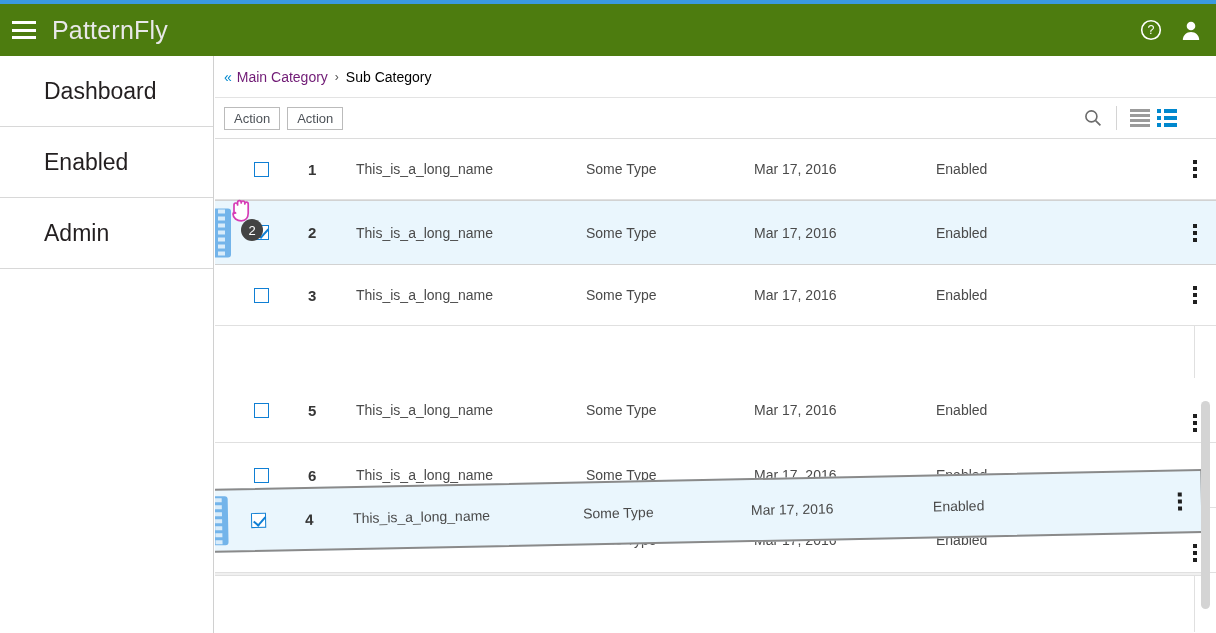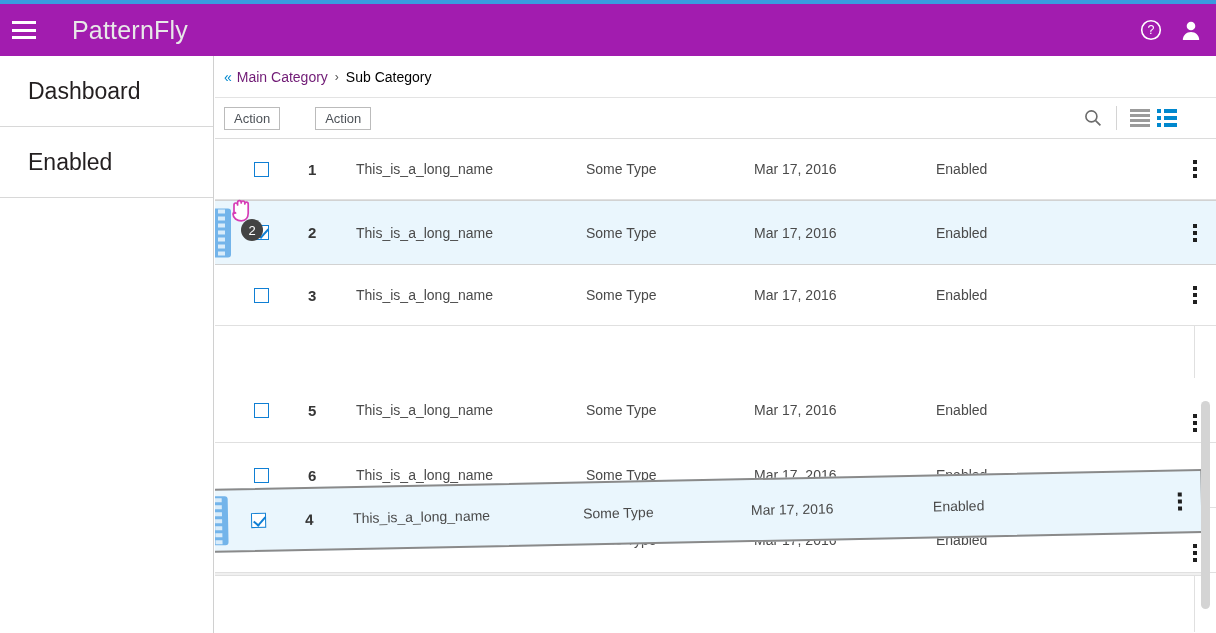--- a/index.html
+++ b/index.html
@@ -15,22 +15,22 @@
   .accent-strip {
     position: absolute; top: 0; left: 0;
     width: 1216px; height: 4px;
     background: #3a9ae0;
   }
 
   
   .header {
     position: absolute; top: 4px; left: 0;
     width: 1216px; height: 52px;
-    background: #a21caf;
-    display: flex; align-items: center; gap: 20px;
+    background: #4d7c0f;
+    display: flex; align-items: center;
   }
   .hamburger {
     width: 24px; height: 18px;
     margin-left: 12px; margin-right: 16px;
     display: flex; flex-direction: column; justify-content: space-between;
     cursor: pointer;
   }
   .hamburger i { display: block; height: 3px; background: #ffffff; border-radius: 0; }
   .brand {
     color: #e8e8e8;
@@ -48,21 +48,21 @@
   .sidebar {
     position: absolute; top: 56px; left: 0;
     width: 214px; height: 577px;
     background: #ffffff;
     border-right: 1px solid #d0d0d0;
   }
   .nav-item {
     height: 71px;
     border-bottom: 1px solid #d8d8d8;
     display: flex; align-items: center;
-    padding-left: 28px;
+    padding-left: 44px;
     font-size: 23px;
     color: #231f20;
     cursor: pointer;
     background: #ffffff;
   }
 
   
   .main {
     position: absolute; top: 56px; left: 215px;
     width: 1001px; height: 577px;
@@ -82,21 +82,20 @@
   .bc-sep  { color: #555; margin: 0 7px; font-size: 12px; }
   .bc-current { color: #000000; }
 
   
   .toolbar {
     height: 41px;
     display: flex; align-items: center;
     padding: 0 9px 0 9px;
     border-bottom: 1px solid #dcdcdc;
     position: relative;
-    gap: 28px;
   }
   .btn-action {
     height: 23px;
     padding: 0 9px;
     margin-right: 7px;
     background: #ffffff;
     border: 1px solid #bbbbbb;
     font-family: "Liberation Sans", sans-serif;
     font-size: 13px;
     color: #4d5258;
@@ -254,20 +253,23 @@
       </svg>
     </div>
   </div>
 
   <div class="sidebar">
     <div class="nav-item">
       <span>Dashboard</span>
     </div>
     <div class="nav-item">
       <span>Enabled</span>
+    </div>
+    <div class="nav-item">
+      <span>Admin</span>
     </div>
   </div>
 
   <div class="main">
 
     <div class="breadcrumb-bar">
       <span class="bc-chev">«</span>
       <span class="bc-link">Main Category</span>
       <span class="bc-sep">›</span>
       <span class="bc-current">Sub Category</span>

